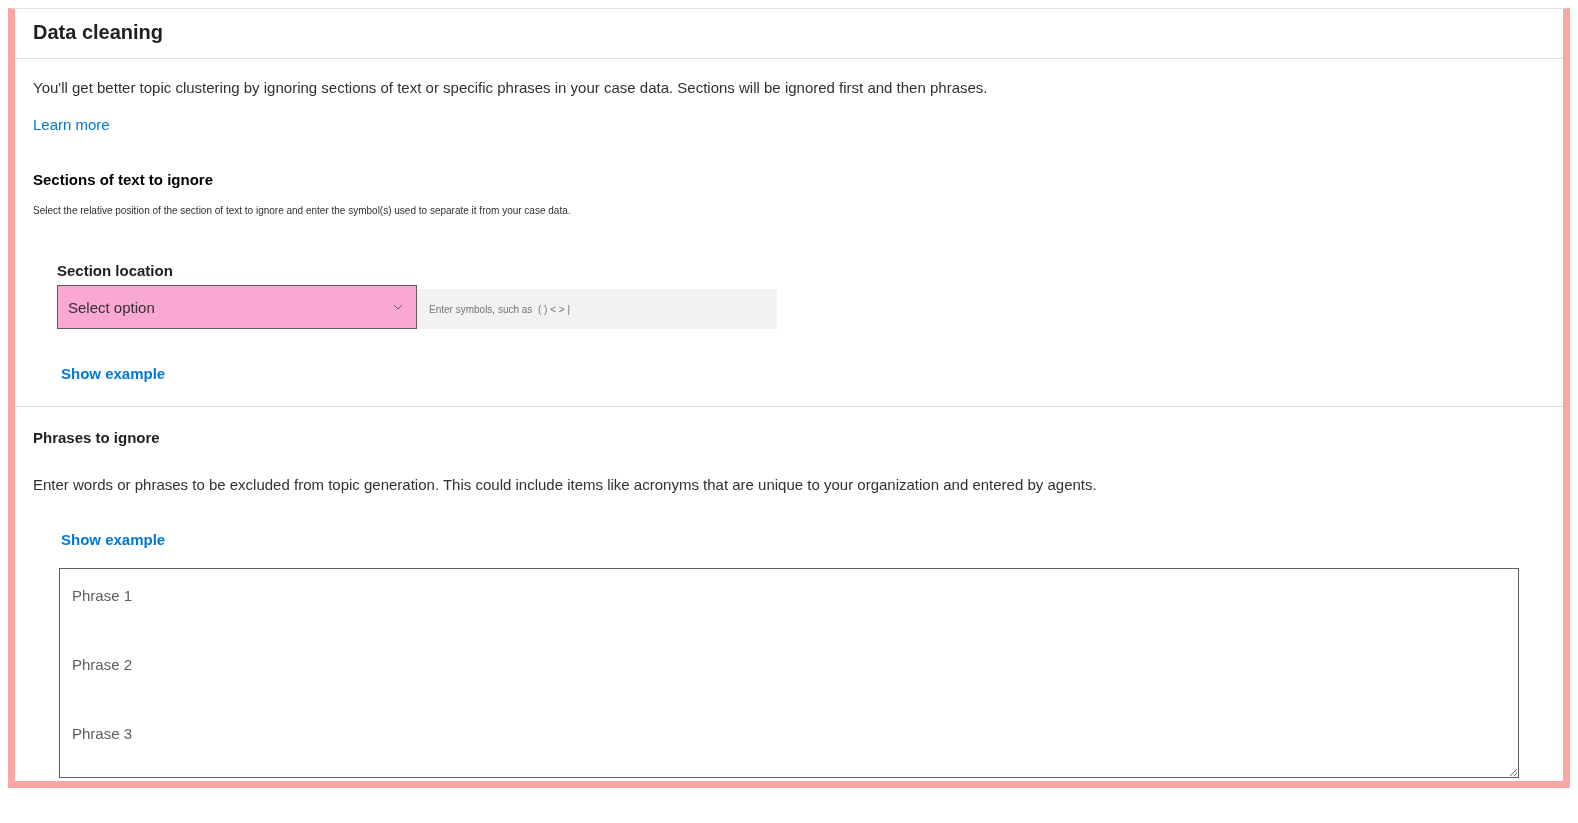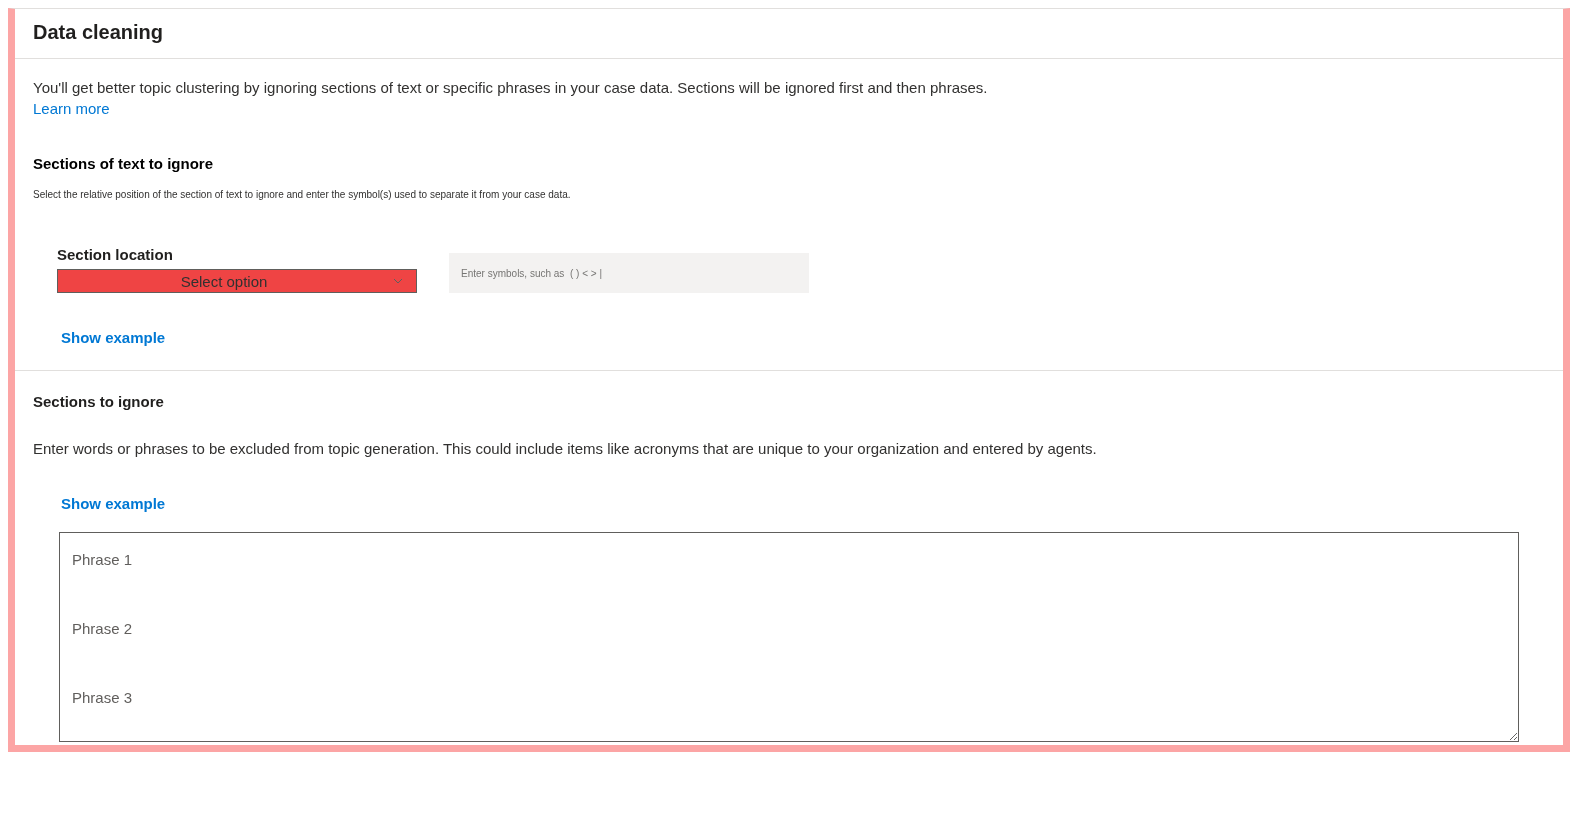--- a/index.html
+++ b/index.html
@@ -33,66 +33,65 @@
   .intro-text {
     font-size: 15px;
     color: #323130;
     line-height: 1.4;
   }
   .learn-more {
     display: inline-block;
     color: #0078d4;
     font-size: 15px;
     text-decoration: none;
-    margin-top: 2px;
+    margin-top: 18px;
     cursor: pointer;
   }
   .section-heading {
     font-size: 15px;
     font-weight: 700;
     color: #000000;
     margin-top: 38px;
   }
   .section-desc {
     font-size: 10px;
     color: #323130;
     margin-top: 16px;
     line-height: 1.4;
   }
   .field-row {
     display: flex;
     align-items: flex-end;
-    gap: 32px;
     margin-top: 44px;
     padding-left: 24px;
   }
   .field-col {
     display: flex;
     flex-direction: column;
   }
   .field-label {
     font-size: 15px;
     font-weight: 600;
     color: #201f1e;
     margin-bottom: 6px;
   }
   .select-wrap {
     position: relative;
     width: 360px;
   }
   .select-box {
     width: 100%;
-    height: 24px;
+    height: 44px;
     border: 1px solid #605e5c;
-    background: #ef4444;
+    background: #f9a8d4;
     padding: 0 36px 0 10px;
     font-size: 15px;
     font-family: inherit;
     color: #323130;
-    text-align: center;
+    text-align: left;
     cursor: pointer;
     appearance: none;
   }
   .chevron {
     position: absolute;
     right: 12px;
     top: 50%;
     transform: translateY(-50%);
     pointer-events: none;
     width: 14px;
@@ -201,21 +200,21 @@
       <div class="field-col">
         <input type="text" class="symbols-input" placeholder="Enter symbols, such as  ( ) &lt; &gt; |" style="">
       </div>
     </div>
 
     <div class="show-example">Show example</div>
 
     <hr class="divider">
 
     <div class="phrases-section">
-      <div class="phrases-heading">Sections to ignore</div>
+      <div class="phrases-heading">Phrases to ignore</div>
       <div class="phrases-desc">Enter words or phrases to be excluded from topic generation. This could include items like acronyms that are unique to your organization and entered by agents.</div>
       <div class="show-example-phrases">Show example</div>
       <textarea class="phrases-textarea" placeholder="Phrase 1
 
 Phrase 2
 
 Phrase 3" style=""></textarea>
     </div>
   </div>
 </div>

